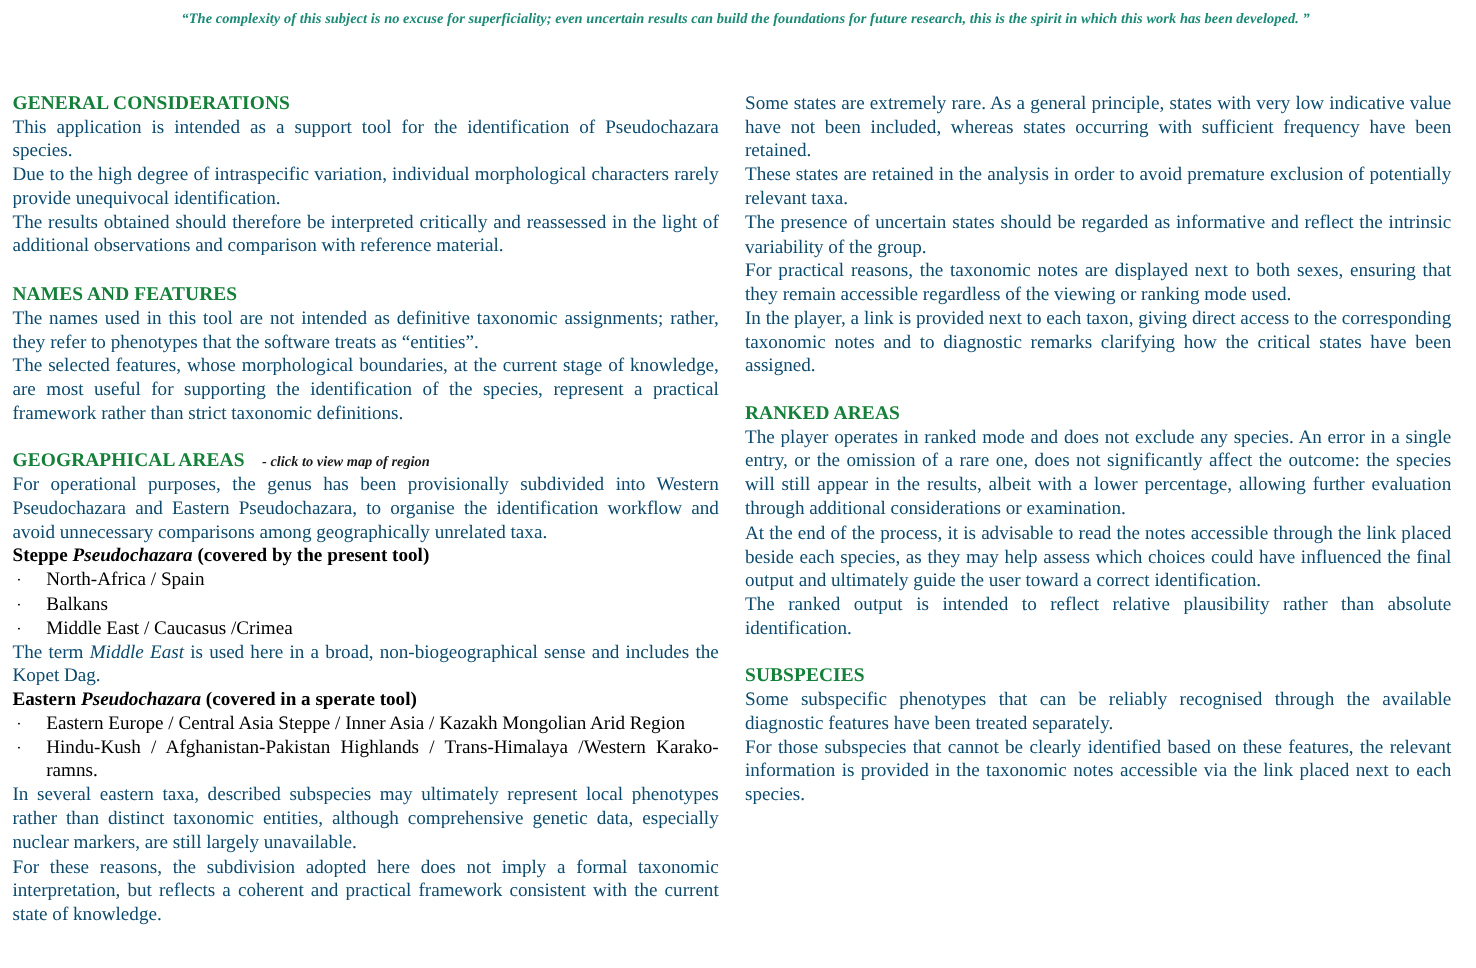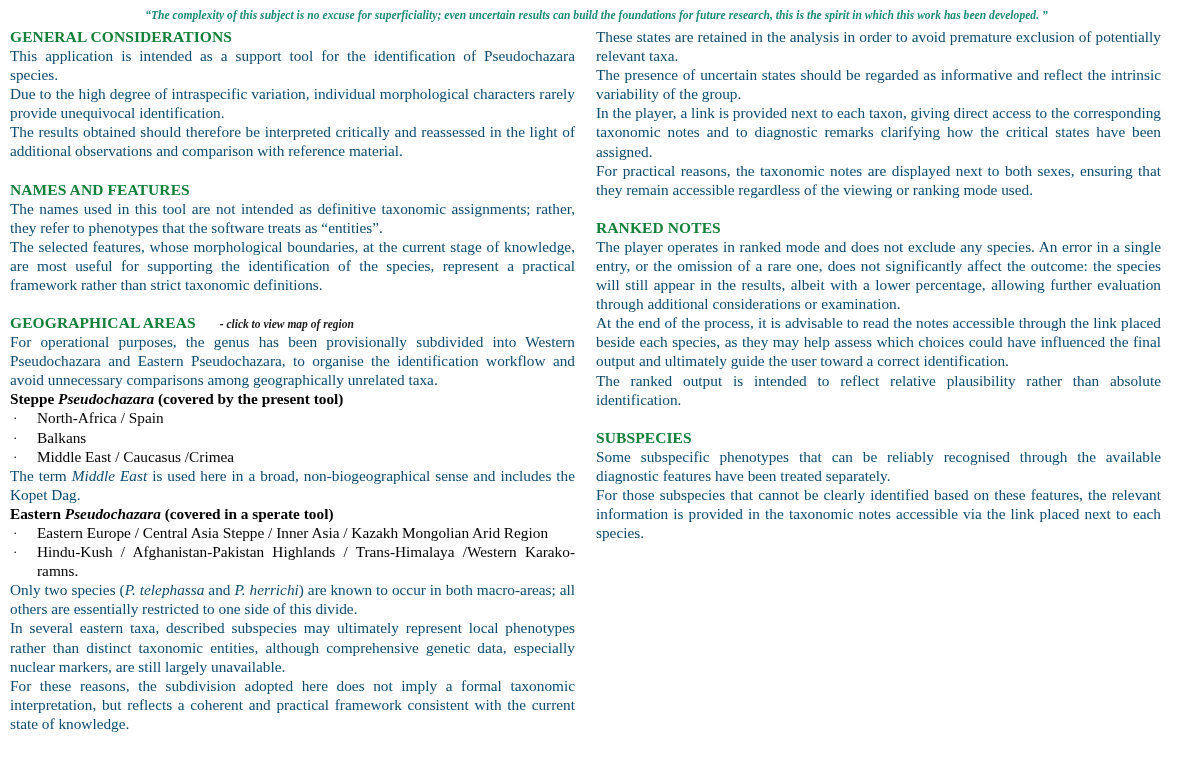--- a/index.html
+++ b/index.html
@@ -34,39 +34,40 @@
 
   
   .columns {
     display: flex;
     align-items: flex-start;
     padding: 0;
   }
   .col {
     width: 585px;
     padding: 0 10px 0 10px;
+    margin-top: 46px;
   }
   .col-left  { margin-right: 0px; }
   .col-right { margin-left: 1px; }
 
   
   h2.section-heading {
     color: #15803a;
     font-family: "Liberation Serif", "DejaVu Serif", serif;
     font-weight: bold;
     font-size: 15.5px;
     line-height: 19px;
     margin: 0 0 0 0;
     padding: 0;
     letter-spacing: 0.1px;
   }
   .heading-row {
     display: flex;
     align-items: baseline;
-    gap: 24px;
+    gap: 14px;
     margin-bottom: 0;
   }
   .heading-note {
     color: #1a1a1a;
     font-family: "Liberation Serif", "DejaVu Serif", serif;
     font-style: italic;
     font-weight: bold;
     font-size: 11.5px;
     white-space: nowrap;
   }
@@ -159,36 +160,36 @@
 
     <p class="body"><span>The term </span><i class="taxon">Middle East</i><span> is used here in a broad, non-biogeographical sense and includes the Kopet Dag.</span></p>
 
     <div class="sub-head"><span>Eastern </span><i class="taxon">Pseudochazara</i><span> (covered in a sperate tool)</span></div>
 
     <ul class="region-list">
       <li><span class="bullet-dot">·</span><span>Eastern Europe / Central Asia Steppe / Inner Asia / Kazakh Mongolian Arid Region</span></li>
       <li class="wrapped"><span class="bullet-dot">·</span><span>Hindu-Kush / Afghanistan-Pakistan Highlands / Trans-Himalaya /Western Karako-ramns.</span></li>
     </ul>
 
-    <p class="body"><span>Only two species (</span><i class="taxon">P. telephassa</i><span> and </span><i class="taxon">P. herrichi</i><span>) are known to occur in both macro-areas; all others are essentially restricted to one side of this divide.</span></p>
 
     <p class="body">In several eastern taxa, described subspecies may ultimately represent local phenotypes rather than distinct taxonomic entities, although comprehensive genetic data, especially nuclear markers, are still largely unavailable.</p>
     <p class="body">For these reasons, the subdivision adopted here does not imply a formal taxonomic interpretation, but reflects a coherent and practical framework consistent with the current state of knowledge.</p>
   </div>
 
   <div class="col col-right">
 
+    <p class="body">Some states are extremely rare. As a general principle, states with very low indicative value have not been included, whereas states occurring with sufficient frequency have been retained.</p>
     <p class="body">These states are retained in the analysis in order to avoid premature exclusion of potentially relevant taxa.</p>
     <p class="body">The presence of uncertain states should be regarded as informative and reflect the intrinsic variability of the group.</p>
+    <p class="body">For practical reasons, the taxonomic notes are displayed next to both sexes, ensuring that they remain accessible regardless of the viewing or ranking mode used.</p>
     <p class="body">In the player, a link is provided next to each taxon, giving direct access to the corresponding taxonomic notes and to diagnostic remarks clarifying how the critical states have been assigned.</p>
-    <p class="body">For practical reasons, the taxonomic notes are displayed next to both sexes, ensuring that they remain accessible regardless of the viewing or ranking mode used.</p>
 
     <div class="spacer-md"></div>
 
-    <h2 class="section-heading">RANKED NOTES</h2>
+    <h2 class="section-heading">RANKED AREAS</h2>
     <p class="body">The player operates in ranked mode and does not exclude any species. An error in a single entry, or the omission of a rare one, does not significantly affect the outcome: the species will still appear in the results, albeit with a lower percentage, allowing further evaluation through additional considerations or examination.</p>
     <p class="body">At the end of the process, it is advisable to read the notes accessible through the link placed beside each species, as they may help assess which choices could have influenced the final output and ultimately guide the user toward a correct identification.</p>
     <p class="body">The ranked output is intended to reflect relative plausibility rather than absolute identification.</p>
 
     <div class="spacer-md"></div>
 
     <h2 class="section-heading">SUBSPECIES</h2>
     <p class="body">Some subspecific phenotypes that can be reliably recognised through the available diagnostic features have been treated separately.</p>
     <p class="body">For those subspecies that cannot be clearly identified based on these features, the relevant information is provided in the taxonomic notes accessible via the link placed next to each species.</p>
   </div>

